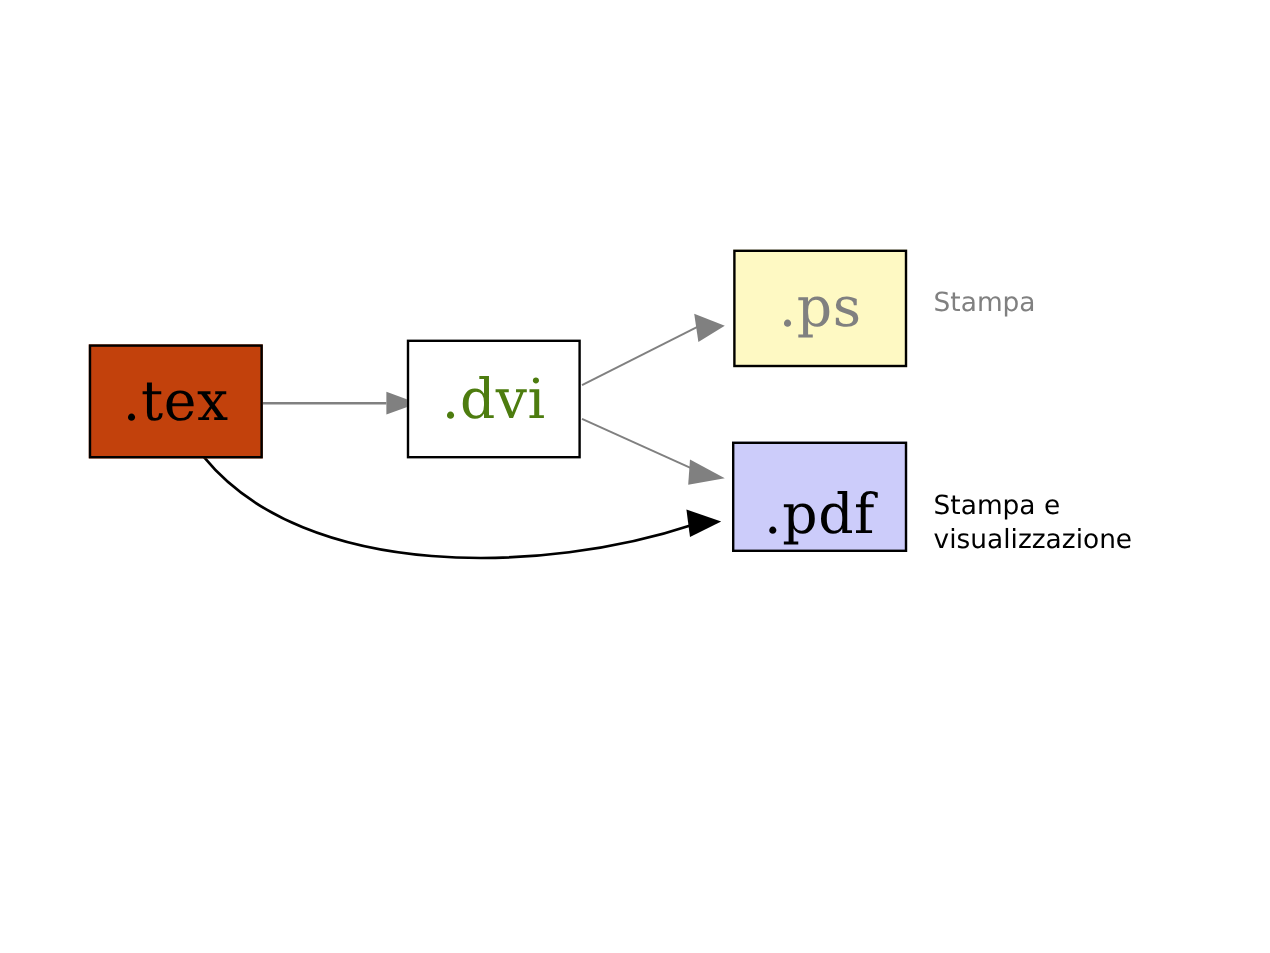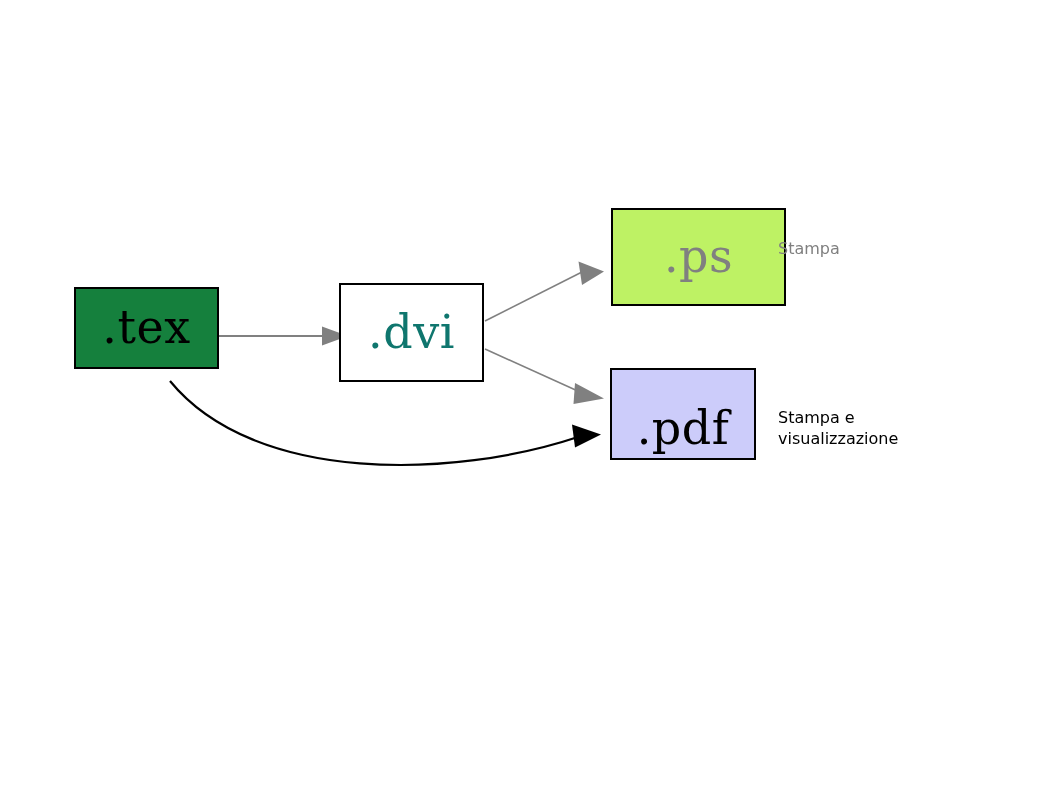--- a/index.html
+++ b/index.html
@@ -39,57 +39,57 @@
     line-height: 1;
     letter-spacing: 0.5px;
     white-space: pre;
     transform: translateY(-1px);
   }
 
   #node-tex {
     left: 74px;
     top: 287px;
     width: 145px;
-    height: 82px;
-    background: #15803d;
+    height: 95px;
+    background: #c2410c;
   }
   #node-tex .node-label { color: #000000; }
 
   #node-dvi {
     left: 339px;
     top: 283px;
     width: 145px;
     height: 99px;
     background: #ffffff;
   }
-  #node-dvi .node-label { color: #0f766e; }
+  #node-dvi .node-label { color: #4d7c0f; }
 
   #node-ps {
     left: 611px;
     top: 208px;
-    width: 175px;
+    width: 145px;
     height: 98px;
-    background: #bef264;
+    background: #fef9c3;
   }
   #node-ps .node-label { color: #808080; }
 
   #node-pdf {
     left: 610px;
     top: 368px;
     width: 146px;
     height: 92px;
     background: #ccccfa;
   }
   #node-pdf .node-label { color: #000000; margin-top: 29px; }
 
   
   .caption {
     position: absolute;
     font-family: "DejaVu Sans", "Liberation Sans", sans-serif;
-    font-size: 16px;
+    font-size: 22px;
     line-height: 1.32;
     white-space: pre-line;
   }
   #caption-print {
     left: 778px;
     top: 238px;
     color: #808080;
   }
   #caption-print-view {
     left: 778px;

